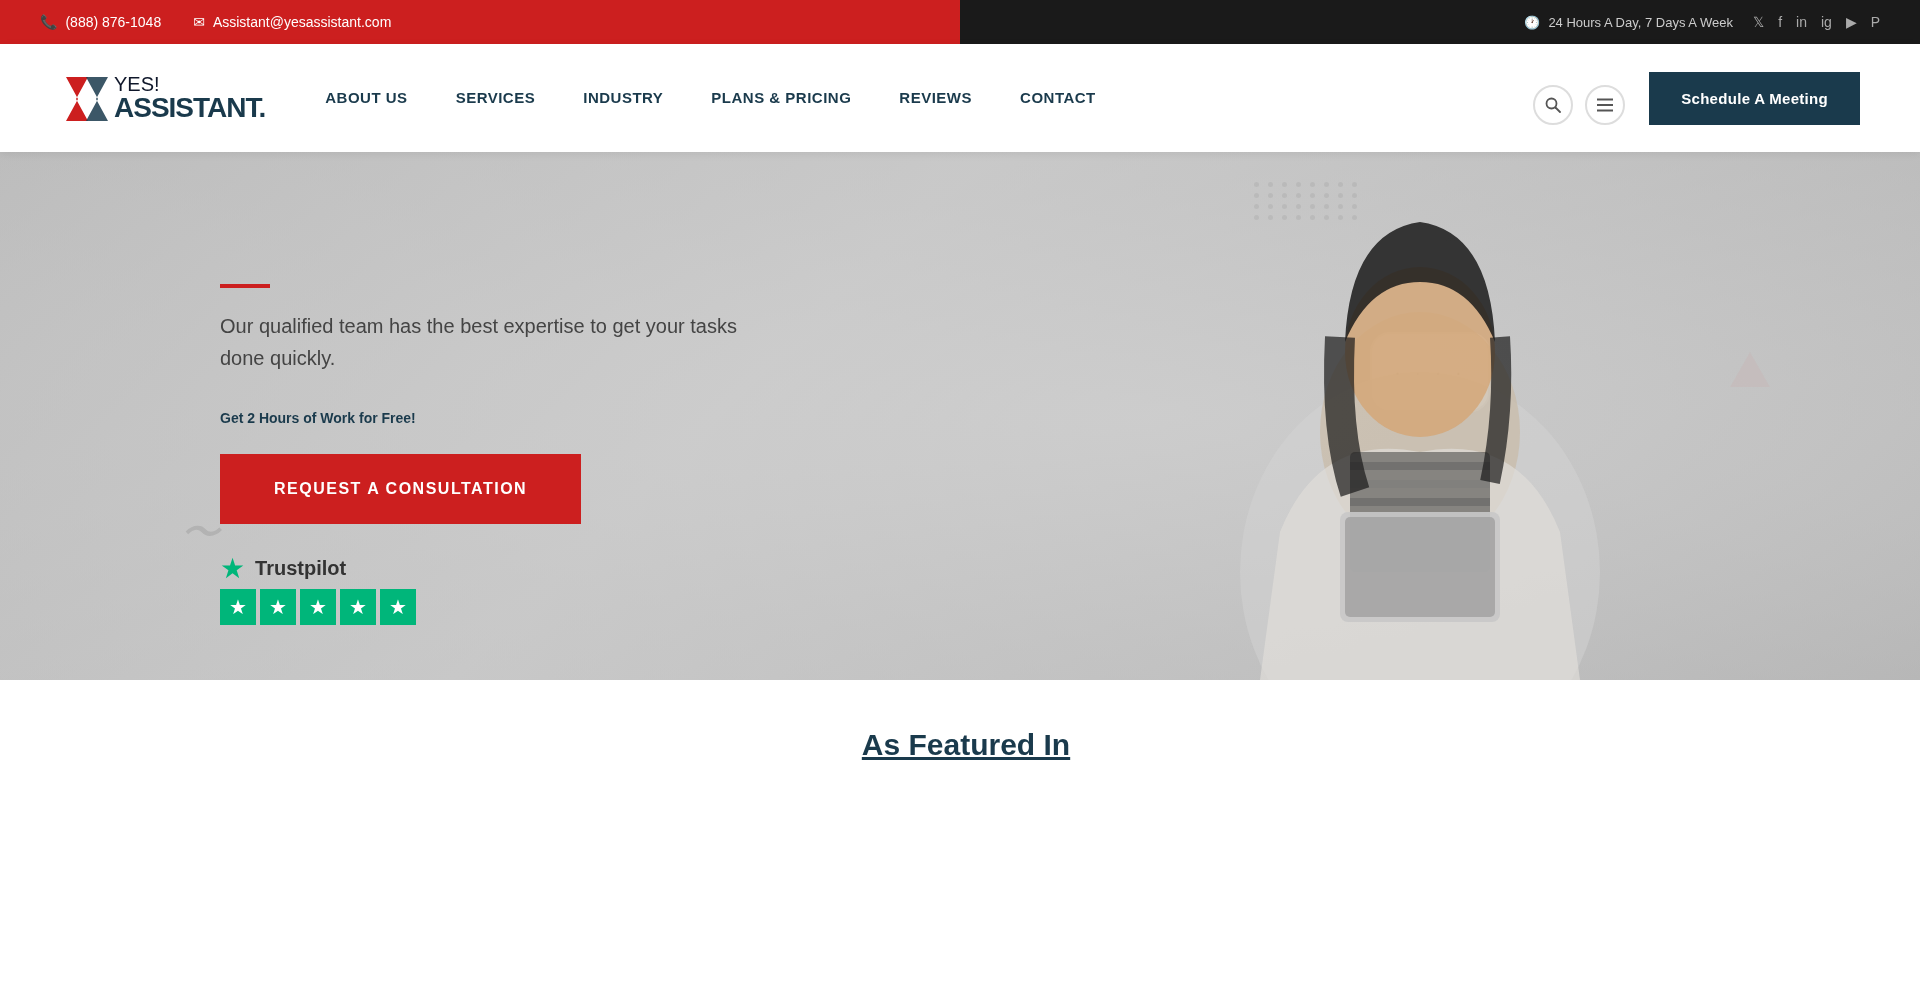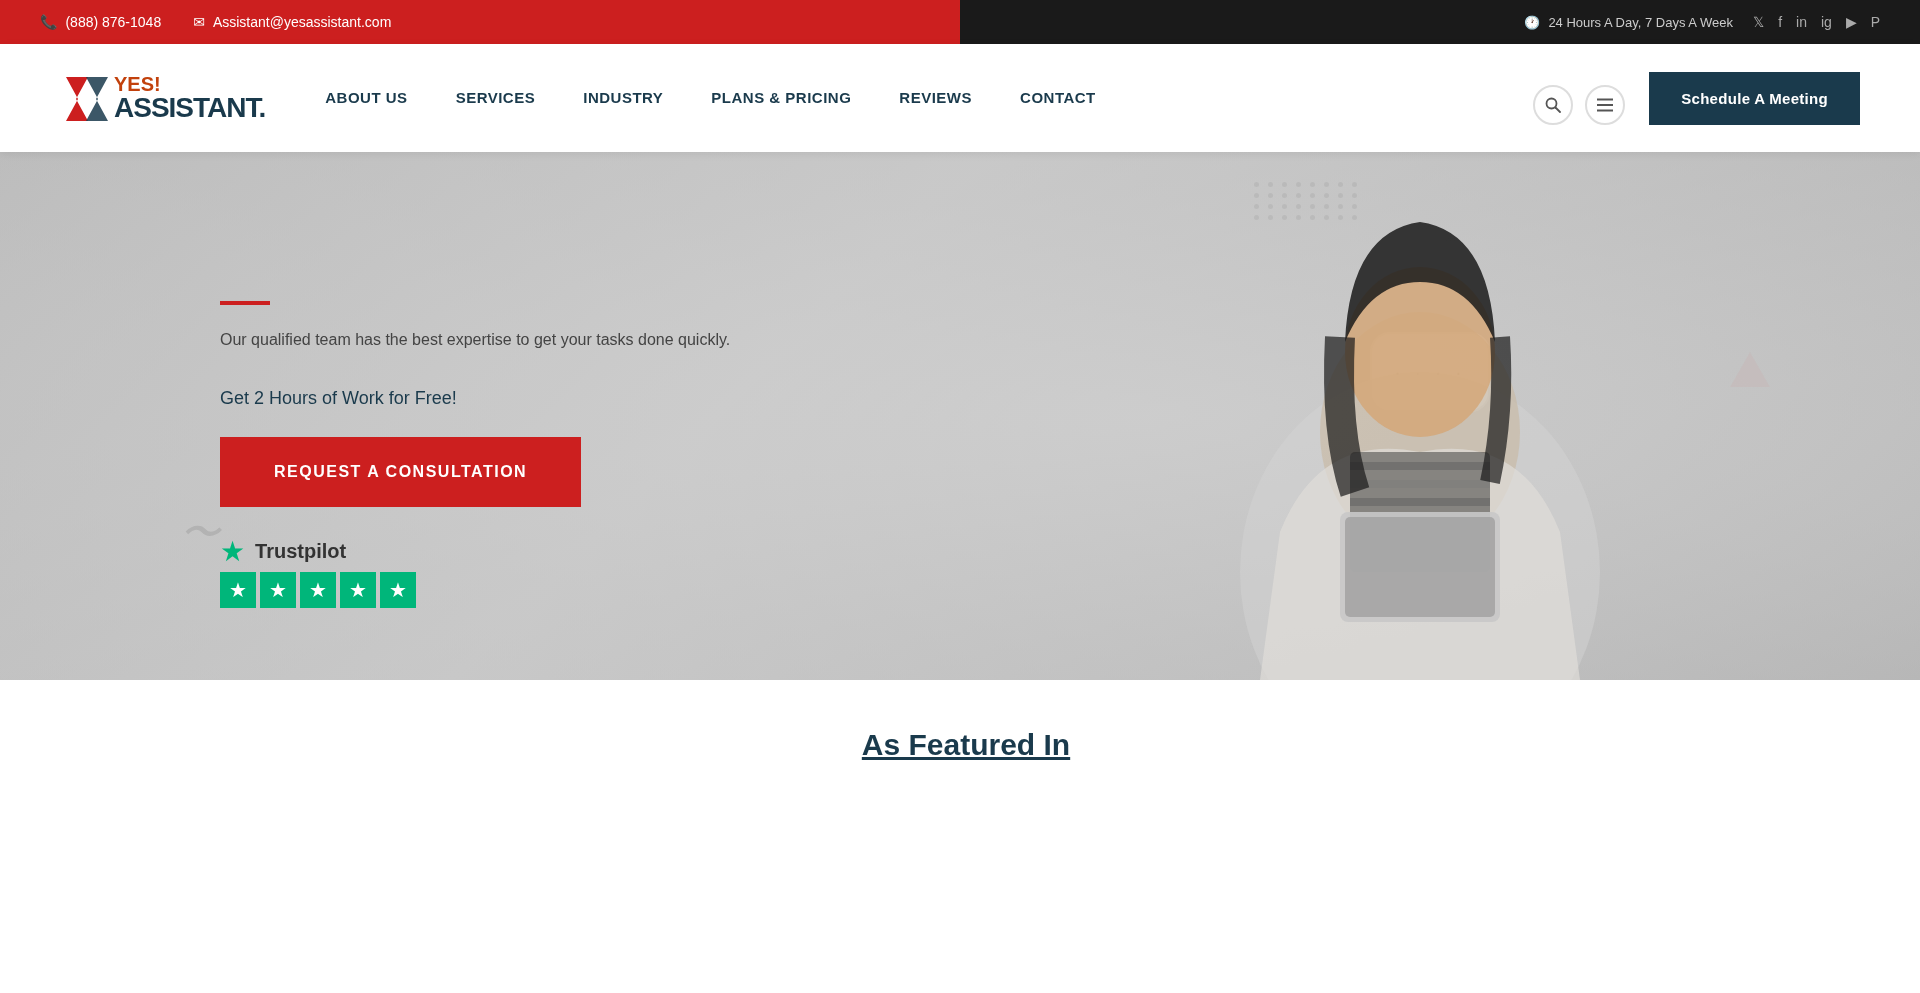--- a/index.html
+++ b/index.html
@@ -76,23 +76,23 @@
       height: 54px;
     }
     .logo-text {
       font-size: 28px;
       font-weight: 900;
       color: #1a3a4c;
       letter-spacing: -1px;
       line-height: 1;
     }
     .logo-yes {
-      color: #c2410c;
+      color: #0f172a;
       font-size: 20px;
-      font-weight: 700;
+      font-weight: 400;
     }
     .nav-links {
       display: flex;
       align-items: flex-start;
       gap: 48px;
       flex: 1;
       list-style: none;
     }
     .nav-link {
       font-size: 15px;
@@ -223,28 +223,28 @@
       line-height: 1.1;
       margin-bottom: 20px;
     }
     .hero-divider {
       width: 50px;
       height: 4px;
       background: #cc1f1f;
       margin-bottom: 22px;
     }
     .hero-desc {
-      font-size: 16px;
+      font-size: 20px;
       color: #444;
       line-height: 1.6;
       margin-bottom: 8px;
     }
     .hero-free {
-      font-size: 18px;
-      font-weight: 400;
+      font-size: 14px;
+      font-weight: 700;
       color: #1a3a4c;
       margin-bottom: 28px;
       margin-top: 36px;
     }
     .cta-btn {
       background: #cc1f1f;
       color: #fff;
       border: none;
       padding: 26px 54px;
       font-size: 16px;

